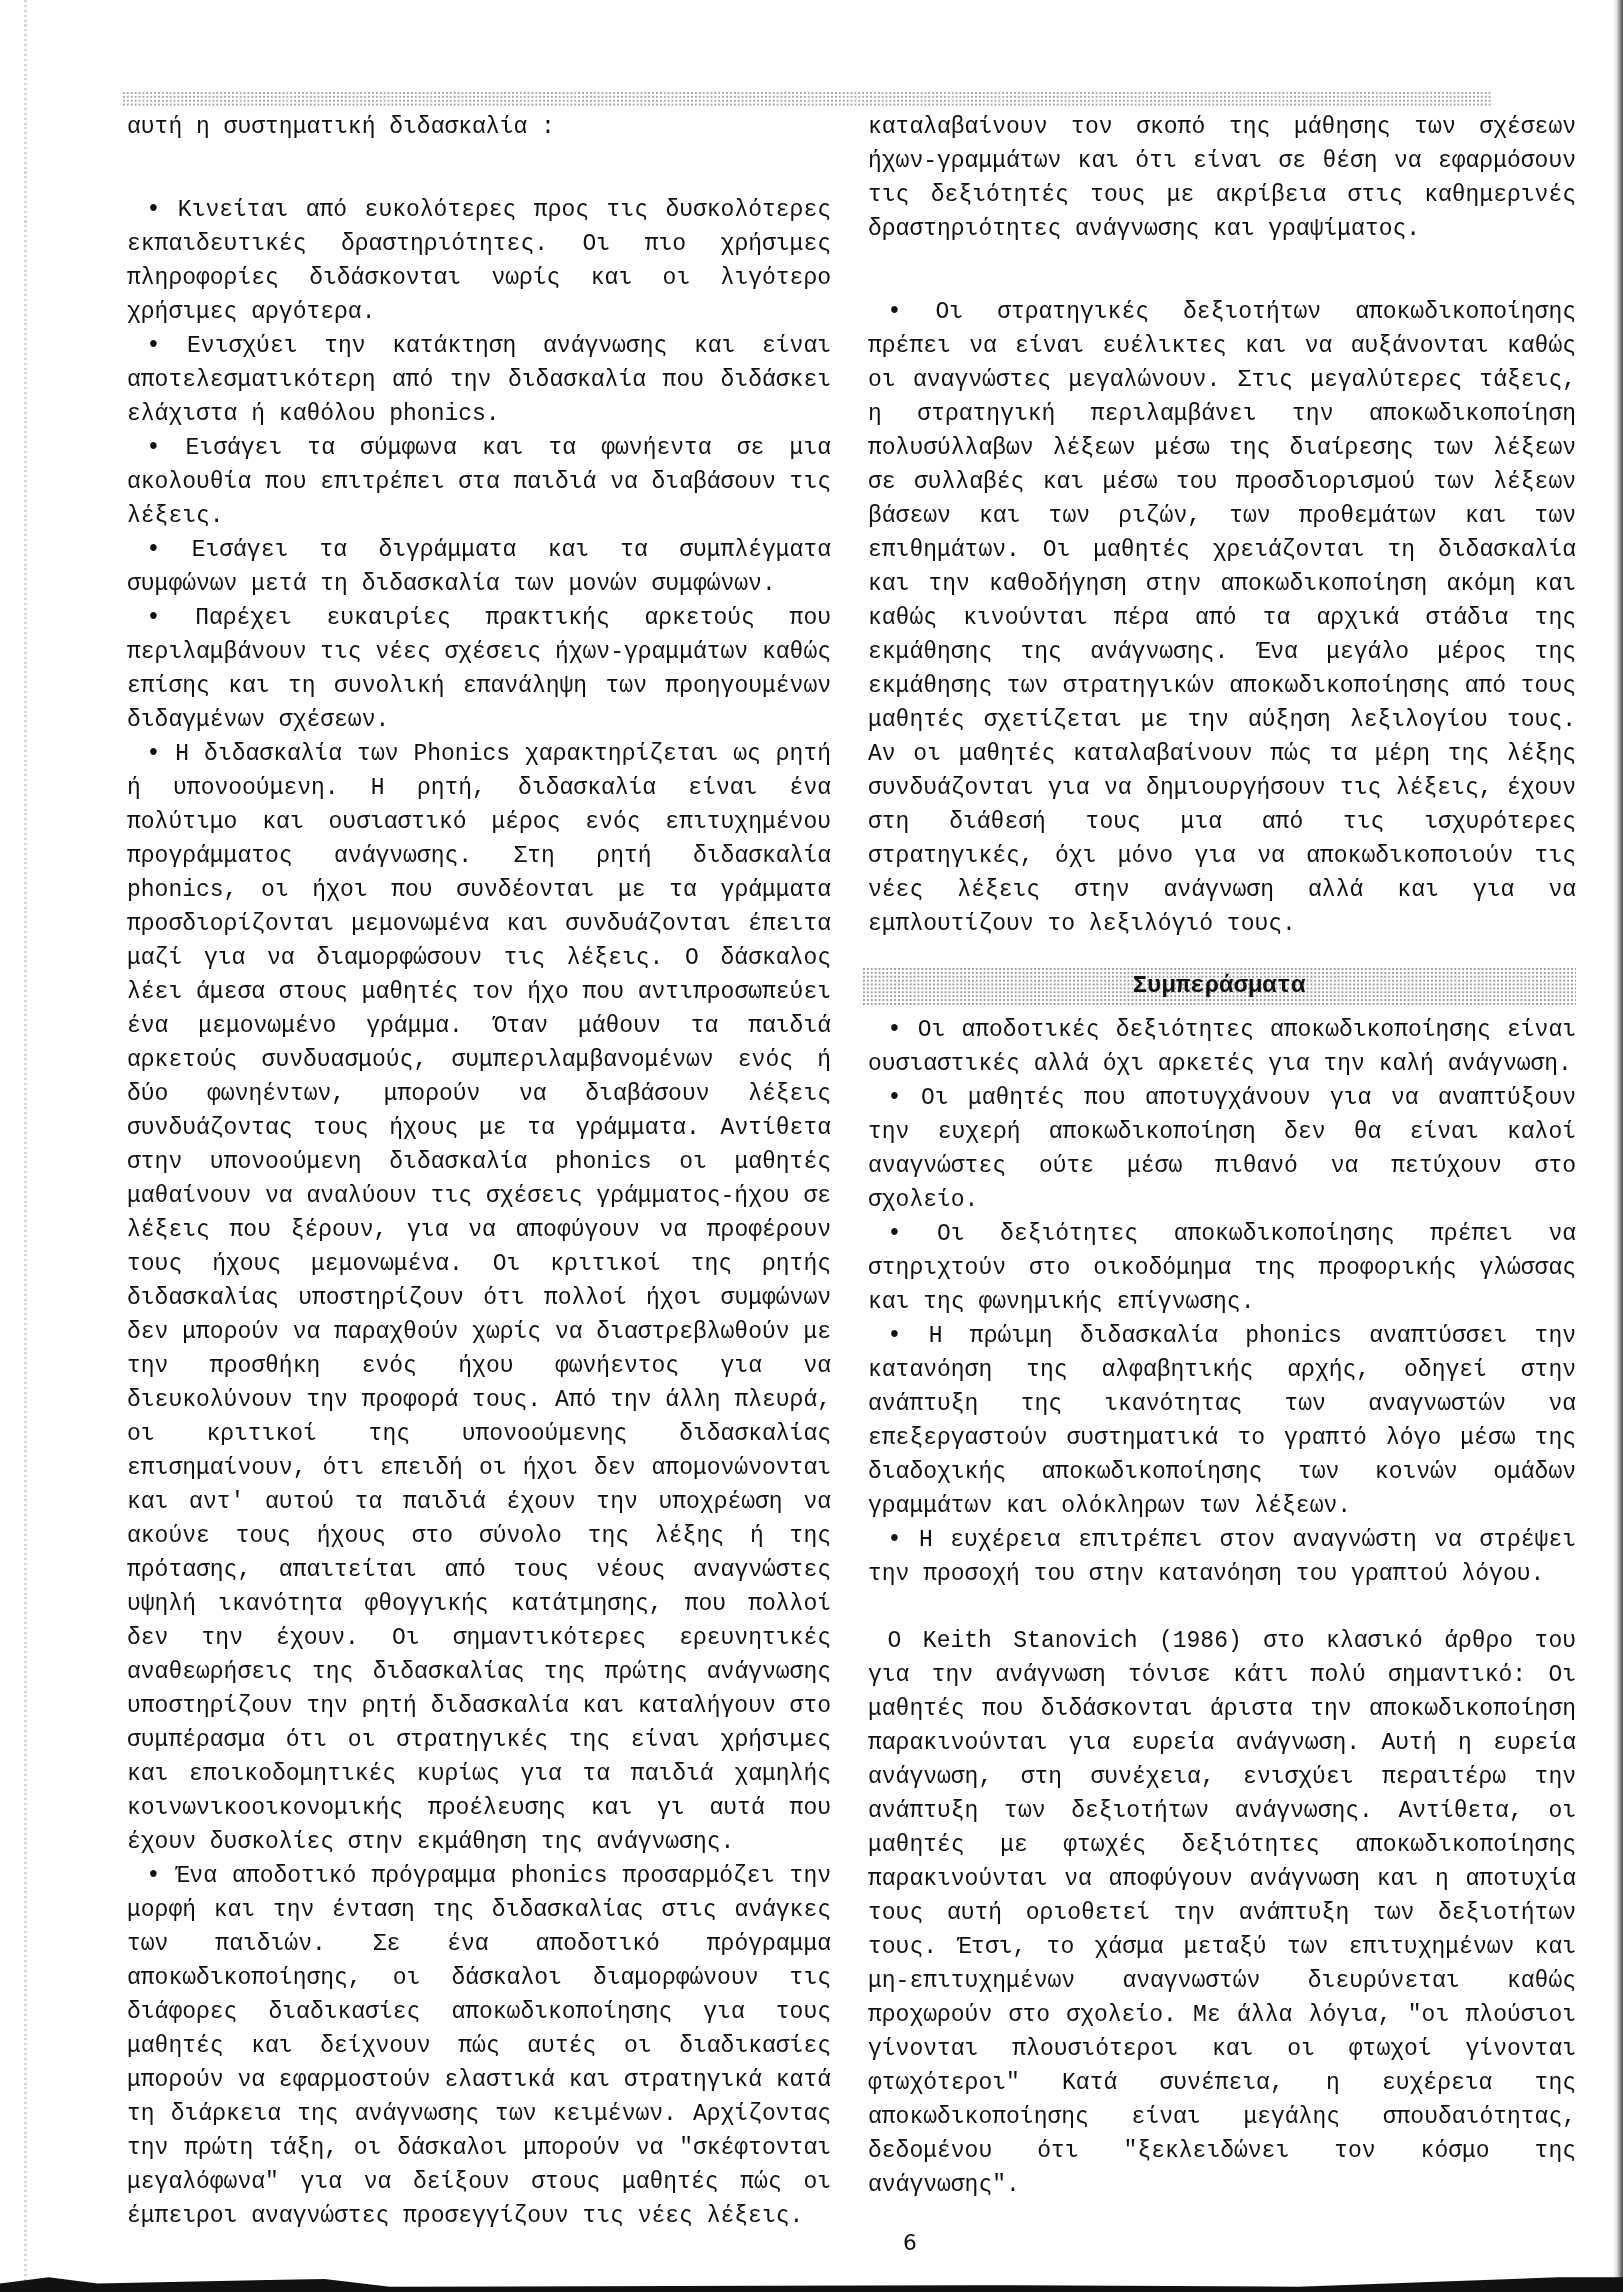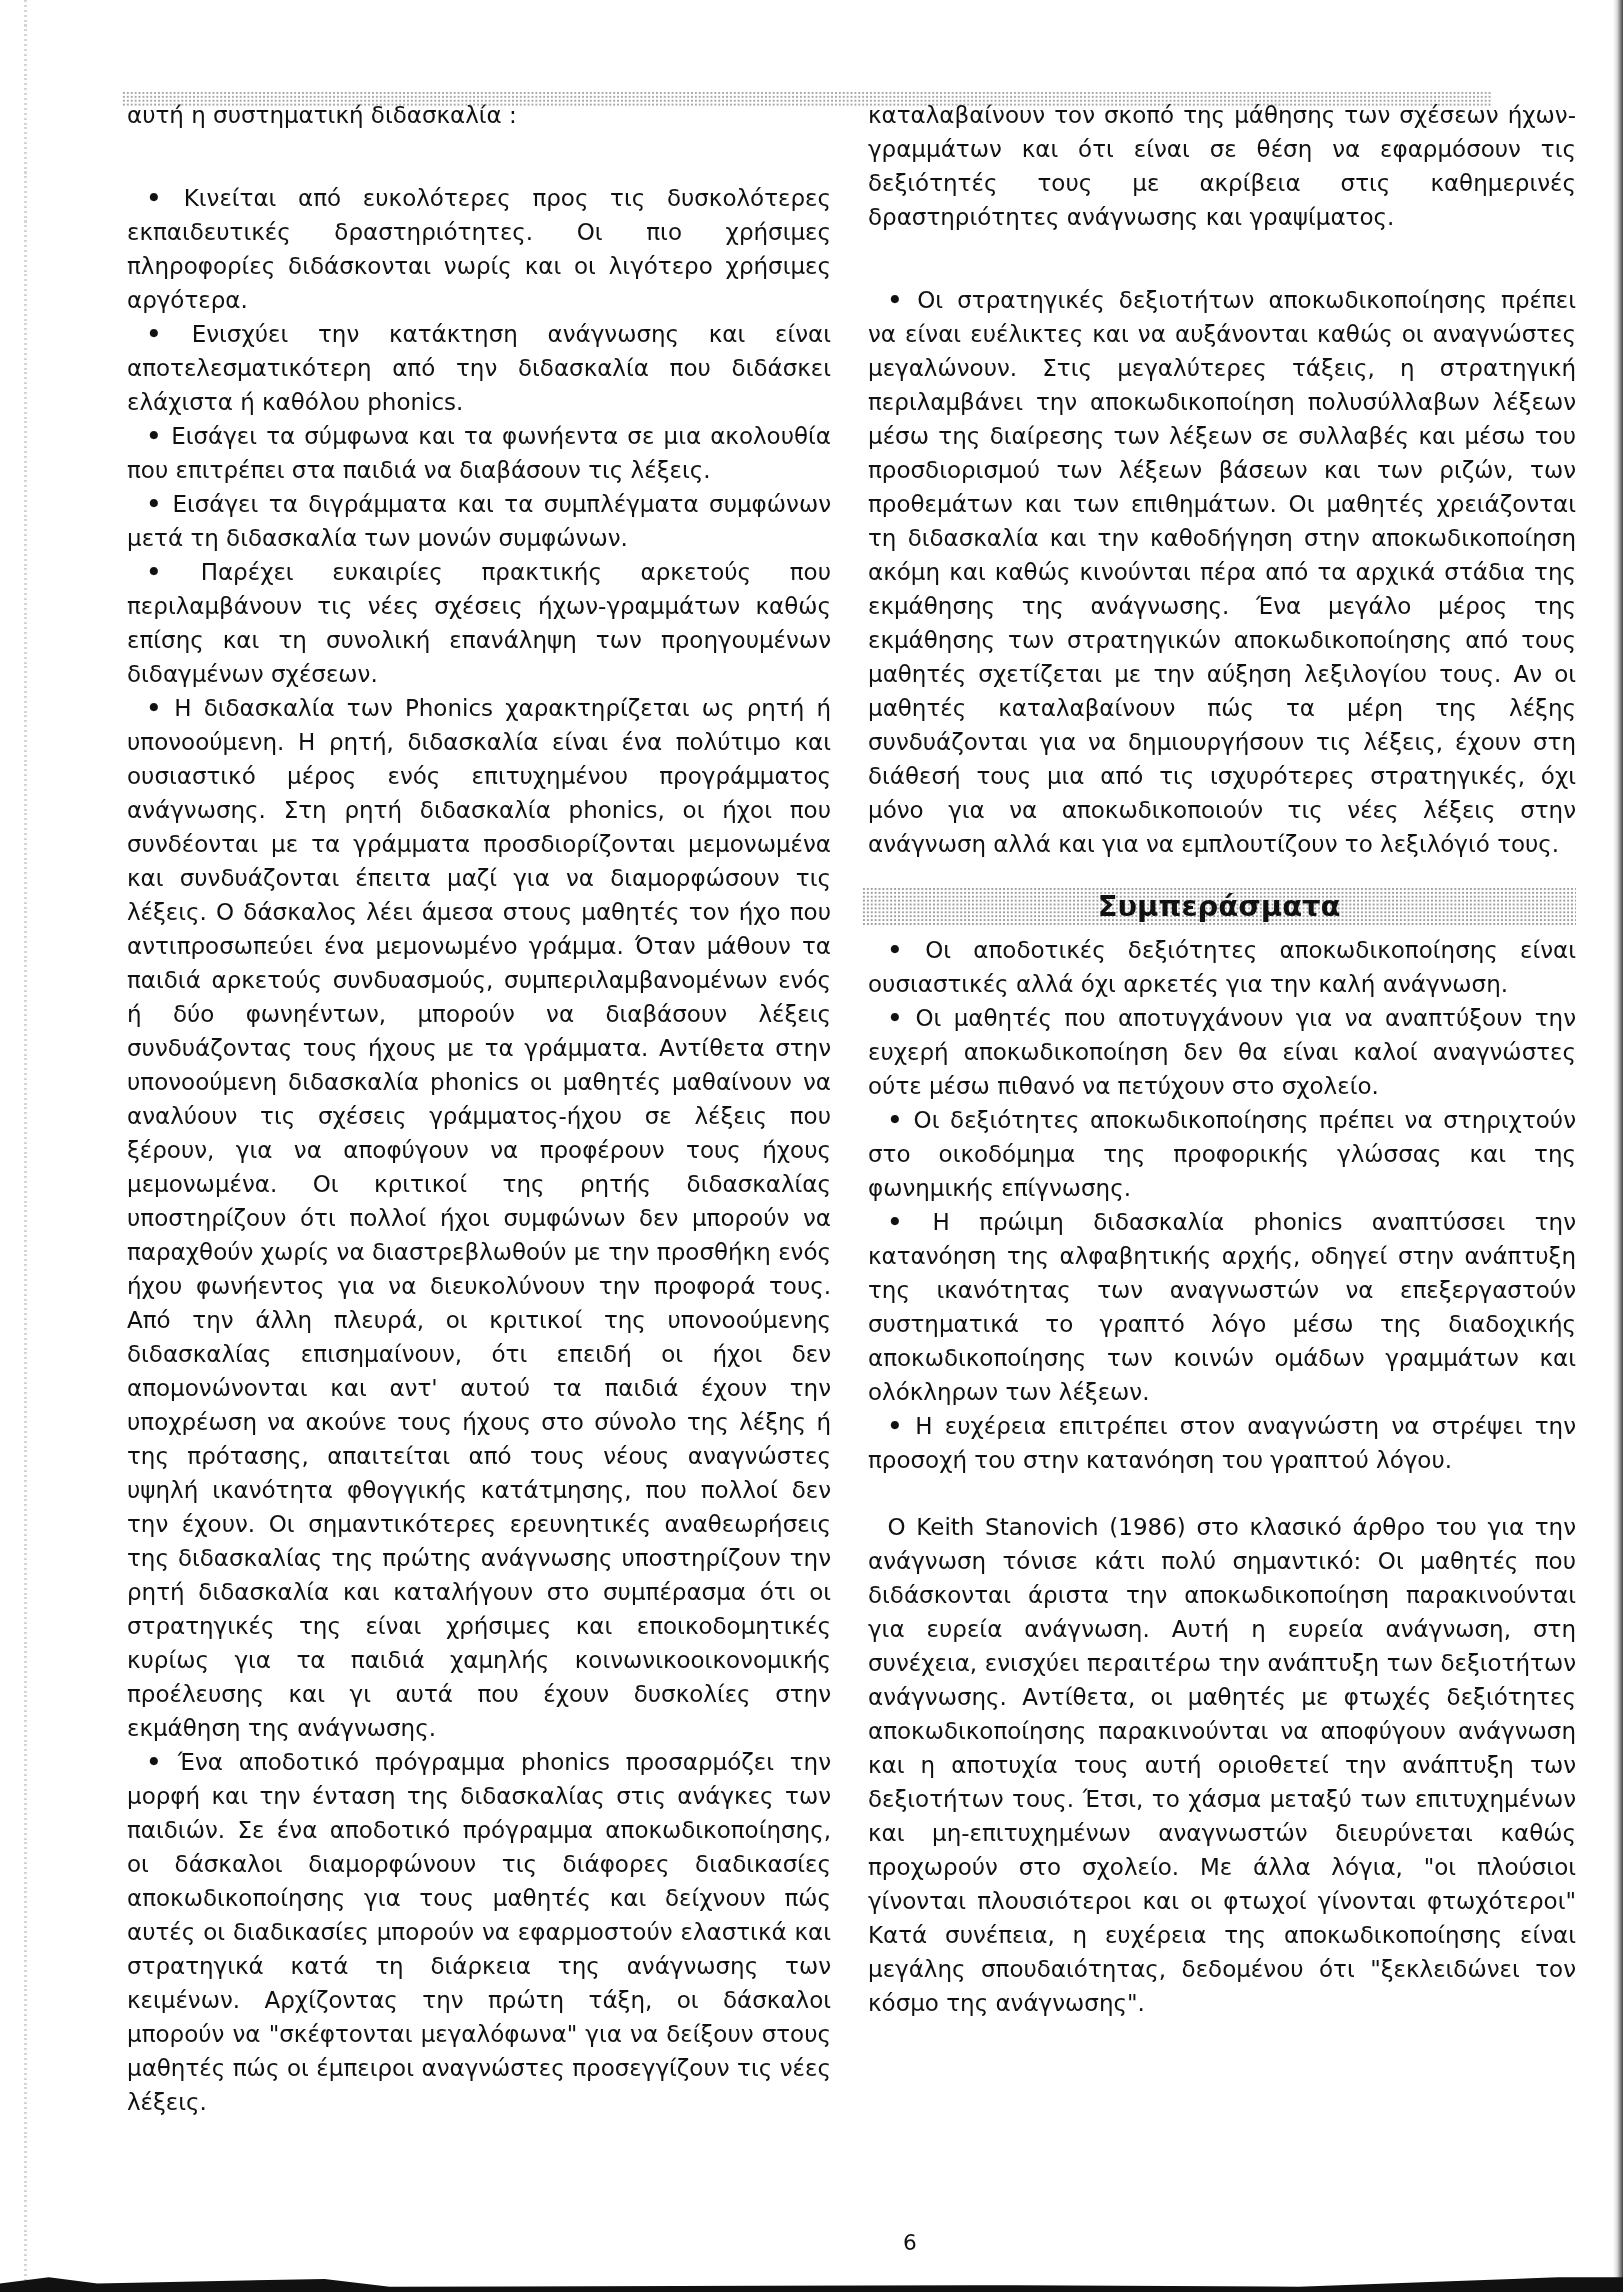--- a/index.html
+++ b/index.html
@@ -21,40 +21,41 @@
     background-image: radial-gradient(#9a9a9a 0.8px, transparent 1px);
     background-size: 3.9px 3.9px;
     opacity: 0.85;
   }
   .bottom-bar {
     position: absolute; left: 0; bottom: 0; width: 1623px; height: 15.7px;
     background: #111;
     clip-path: polygon(0 40%, 3% 0, 6% 40%, 20% 10%, 24% 60%, 60% 50%, 80% 60%, 96% 0, 100% 0, 100% 100%, 0 100%);
   }
   .column {
-    position: absolute; top: 98px; font-size: 23px; line-height: 34px;
+    position: absolute; top: 110px; font-size: 23px; line-height: 34px;
     text-align: justify;
+    font-family: Liberation Mono, monospace;
   }
   .col-left { left: 127px; width: 704px; }
   .col-right { left: 868px; width: 708px; }
   p { margin: 0; }
   .para { text-indent: 0; }
   .bullet { text-indent: 19.6px; }
   .bullet::before { content: "• "; font-weight: bold; }
   .gap-lg { height: 49px; }
   .gap-md { height: 33px; }
   .last-line-indent { padding-left: 108px; }
   .heading-band {
     margin: 25.5px 0 7.8px -5.9px; width: 714px; height: 39px; position: relative;
     background-image: radial-gradient(#a0a0a0 0.8px, transparent 1px);
     background-size: 3.9px 3.9px;
     display: flex; align-items: center; justify-content: center;
   }
   .heading-band span {
-    font-weight: bold; font-size: 29px; background: rgba(255,255,255,0.0);
+    font-weight: bold; font-size: 24px; background: rgba(255,255,255,0.0);
   }
   .page-number {
     position: absolute; left: 903px; top: 2230px; font-size: 21.6px;
   }
 </style>
 </head>
 <body>
 
 <div class="left-edge"></div>
 <div class="right-edge"></div>

